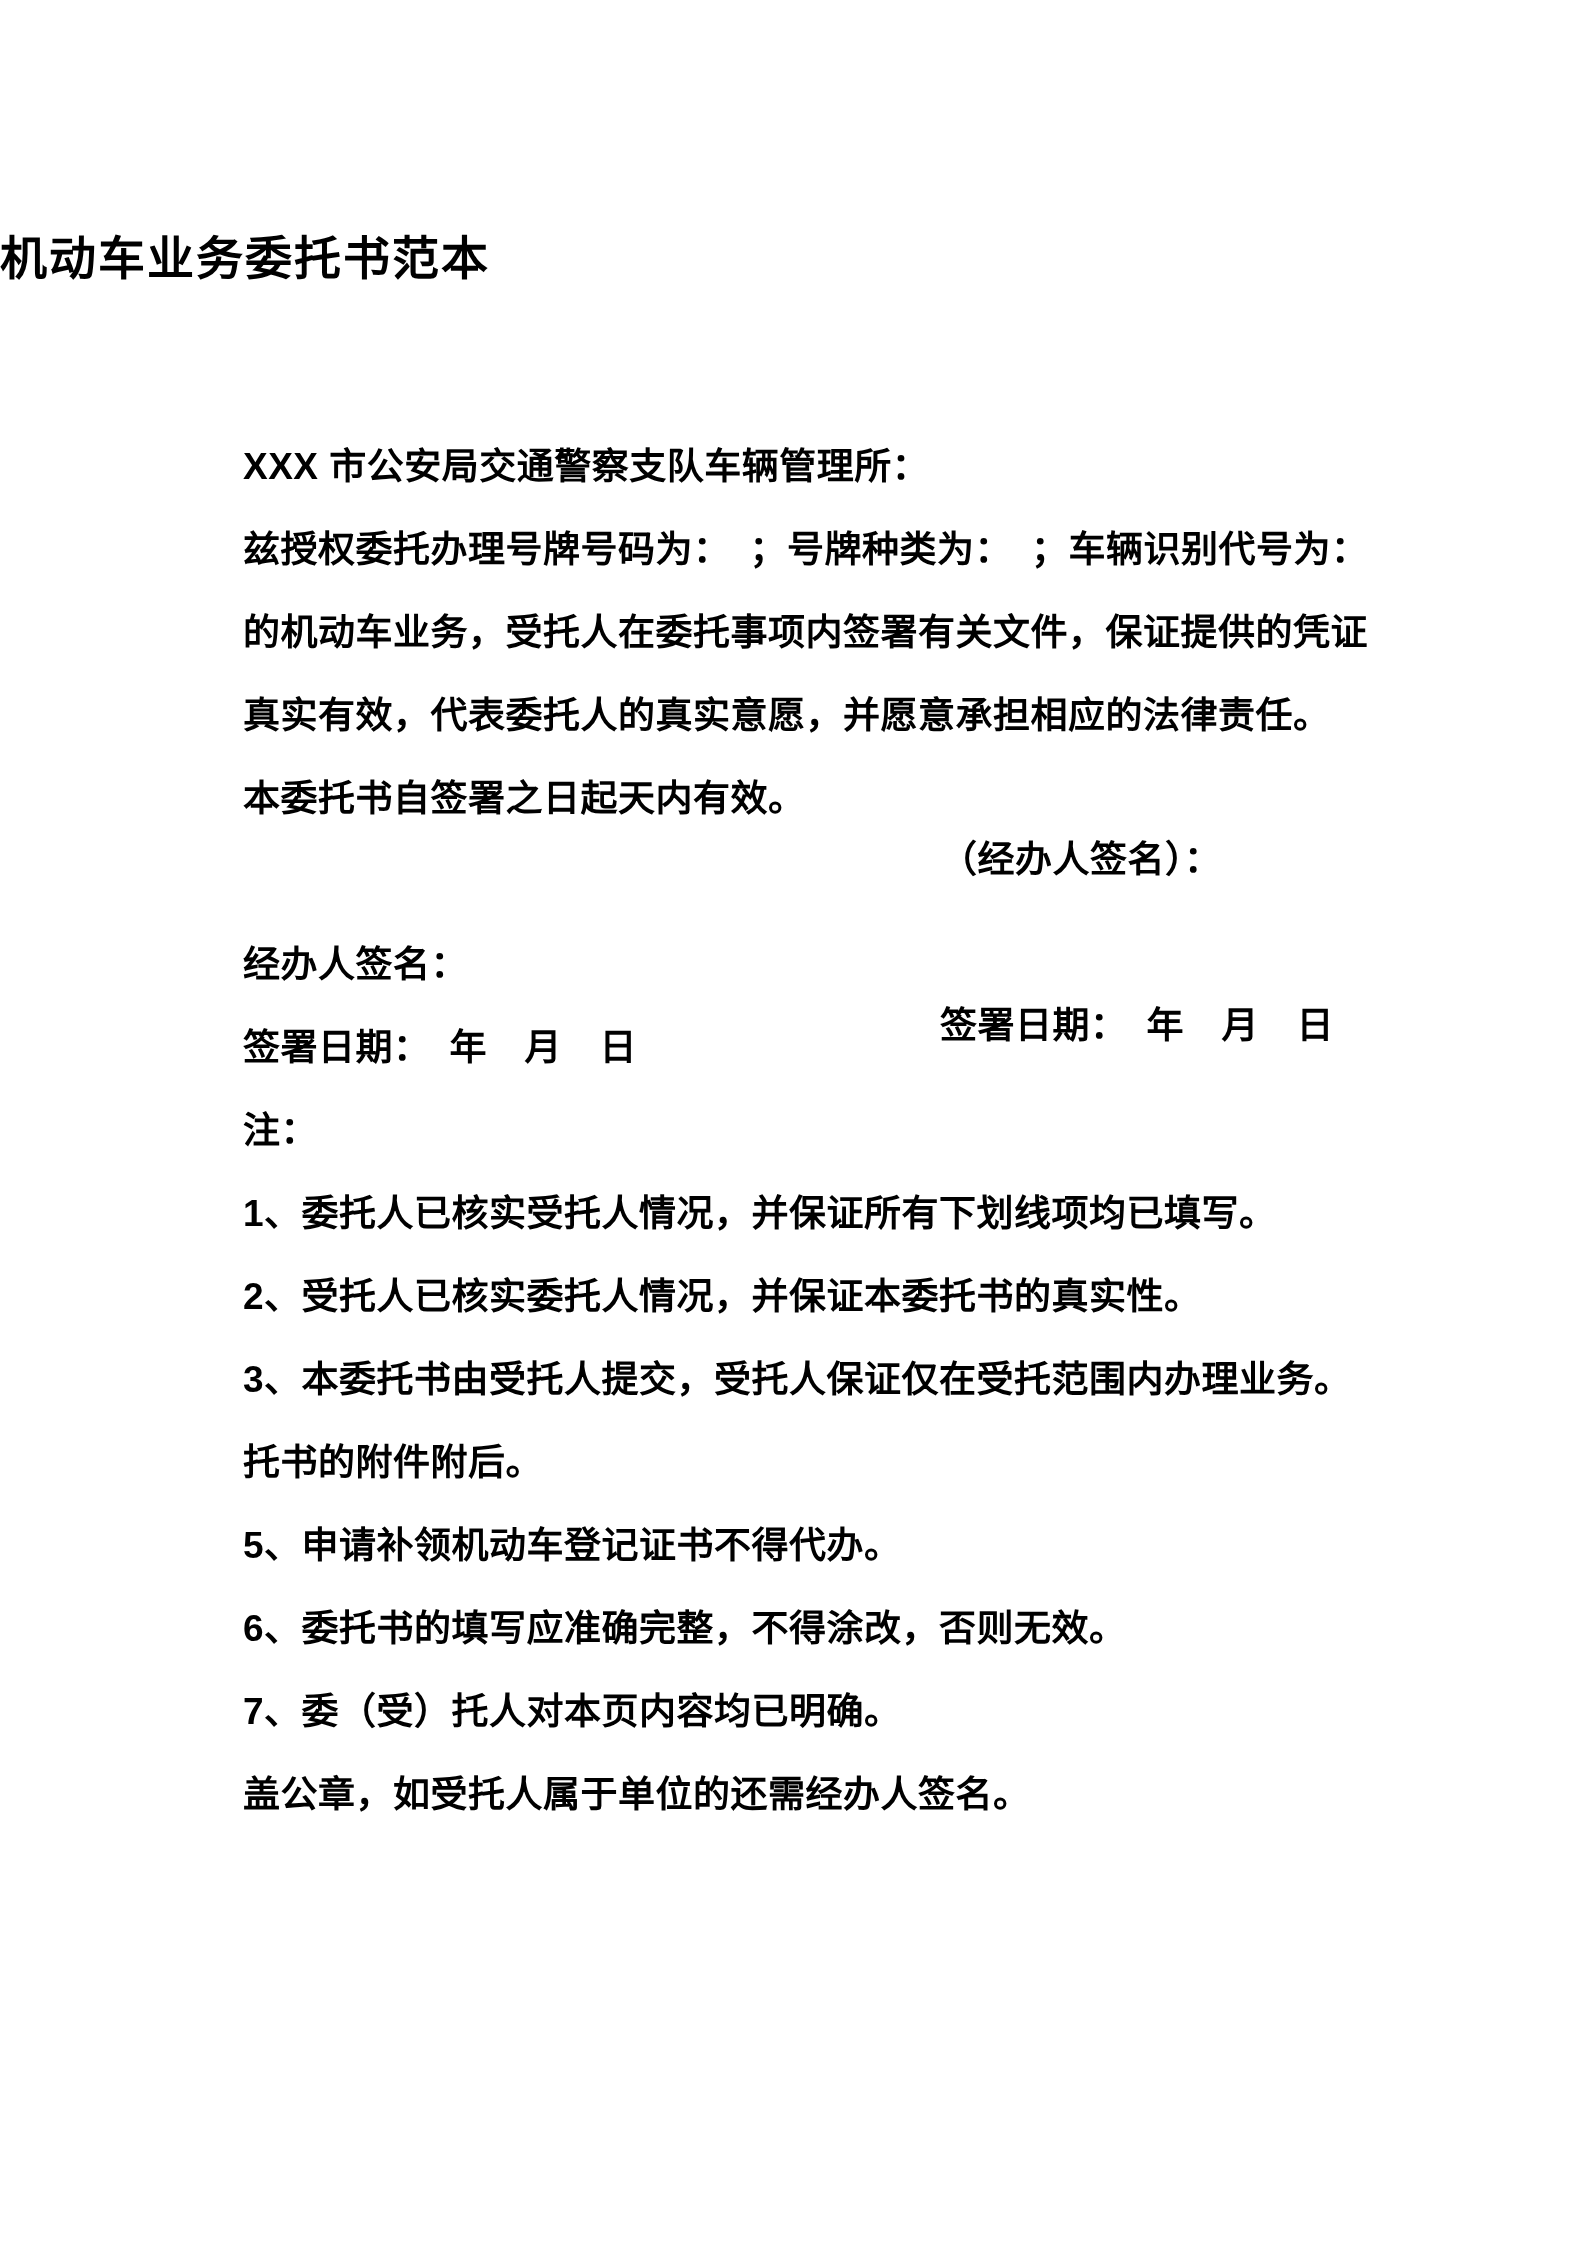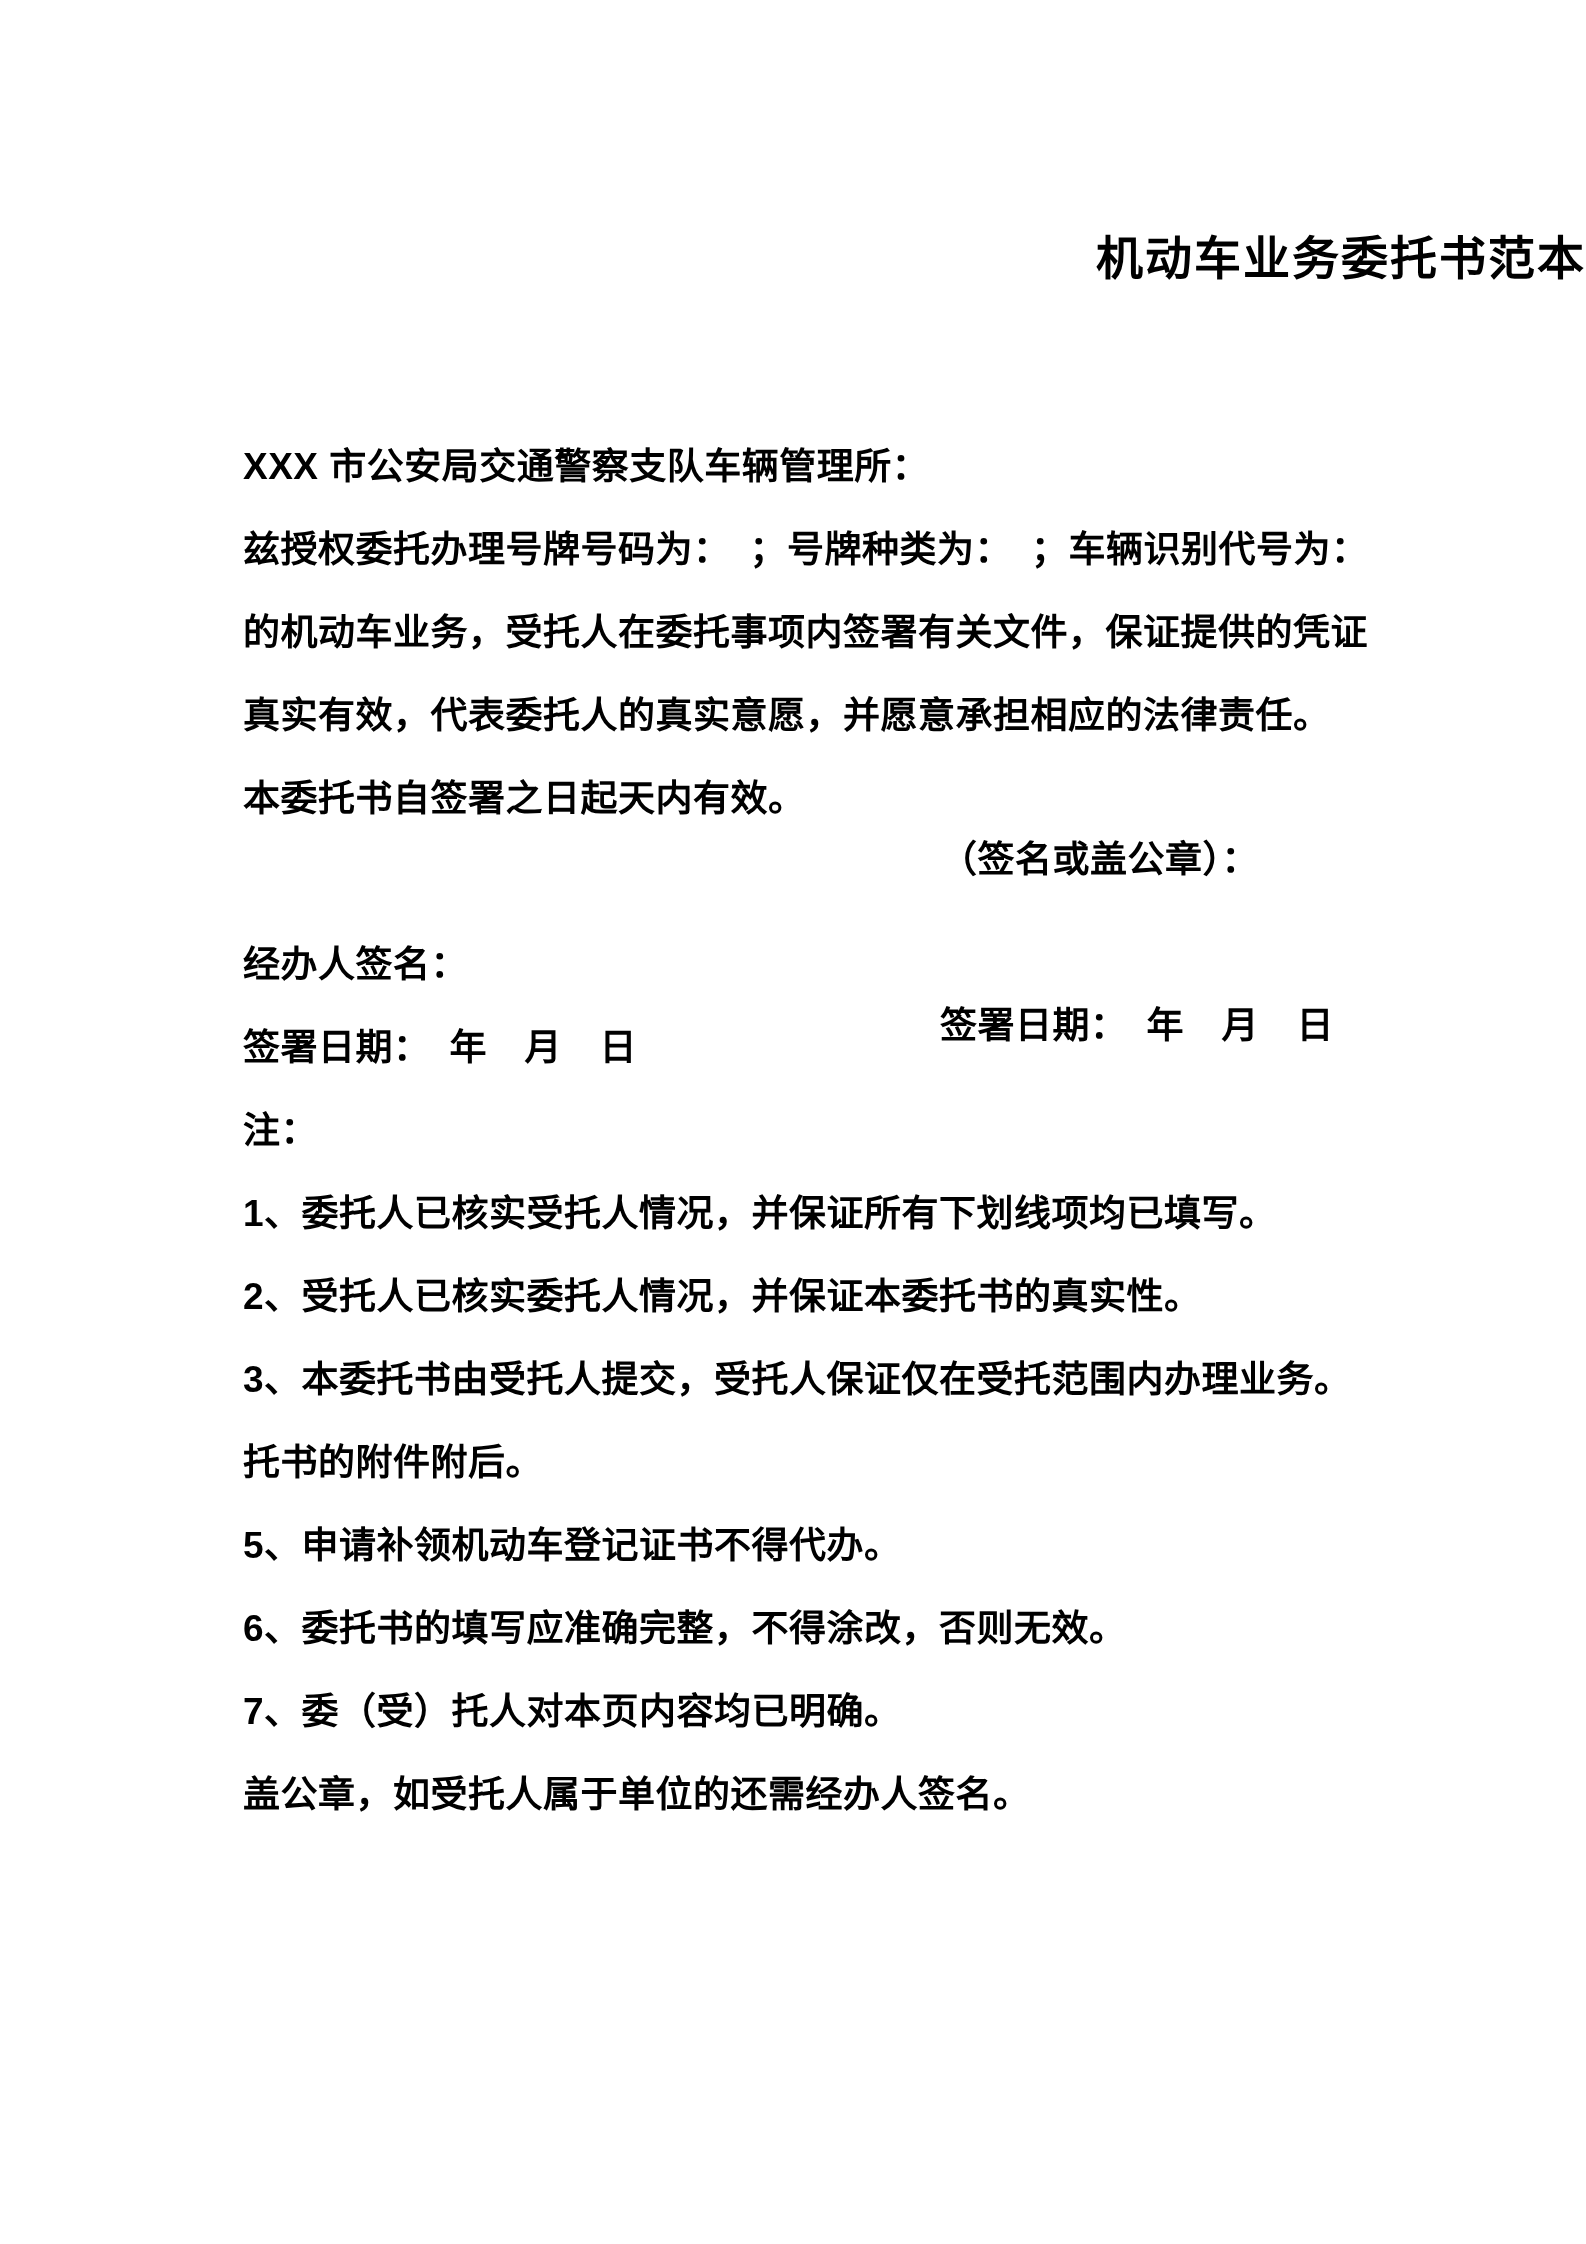--- a/index.html
+++ b/index.html
@@ -17,21 +17,21 @@
     font-family: "Liberation Sans", "DejaVu Sans", sans-serif;
     font-weight: 700;
     overflow: hidden;
   }
   .doc-title {
     position: absolute;
     top: 220px;
     left: 0;
     width: 100%;
     margin: 0;
-    text-align: right;
+    text-align: left;
     font-size: 47px;
     font-weight: 700;
     letter-spacing: 2px;
     white-space: pre;
   }
   .doc-body {
     position: absolute;
     top: 402px;
     left: 243px;
     right: 100px;
@@ -58,21 +58,21 @@
 <body>
 
 <div class="page">
   <h1 class="doc-title">机动车业务委托书范本</h1>
   <div class="doc-body" id="doc-lines">
       <div class="line"><span class="line-text">XXX 市公安局交通警察支队车辆管理所：</span></div>
       <div class="line"><span class="line-text">兹授权委托办理号牌号码为：　；号牌种类为：　；车辆识别代号为：</span></div>
       <div class="line"><span class="line-text">的机动车业务，受托人在委托事项内签署有关文件，保证提供的凭证</span></div>
       <div class="line"><span class="line-text">真实有效，代表委托人的真实意愿，并愿意承担相应的法律责任。</span></div>
       <div class="line"><span class="line-text">本委托书自签署之日起天内有效。</span></div>
-      <div class="line"><span class="line-text2">（签名或盖公章）：</span></div>
+      <div class="line"><span class="line-text2">（经办人签名）：</span></div>
       <div class="line"><span class="line-text">经办人签名：</span></div>
       <div class="line"><span class="line-text">签署日期：　年　月　日</span><span class="line-text2">签署日期：　年　月　日</span></div>
       <div class="line"><span class="line-text">注：</span></div>
       <div class="line"><span class="line-text">1、委托人已核实受托人情况，并保证所有下划线项均已填写。</span></div>
       <div class="line"><span class="line-text">2、受托人已核实委托人情况，并保证本委托书的真实性。</span></div>
       <div class="line"><span class="line-text">3、本委托书由受托人提交，受托人保证仅在受托范围内办理业务。</span></div>
       <div class="line"><span class="line-text">托书的附件附后。</span></div>
       <div class="line"><span class="line-text">5、申请补领机动车登记证书不得代办。</span></div>
       <div class="line"><span class="line-text">6、委托书的填写应准确完整，不得涂改，否则无效。</span></div>
       <div class="line"><span class="line-text">7、委（受）托人对本页内容均已明确。</span></div>

